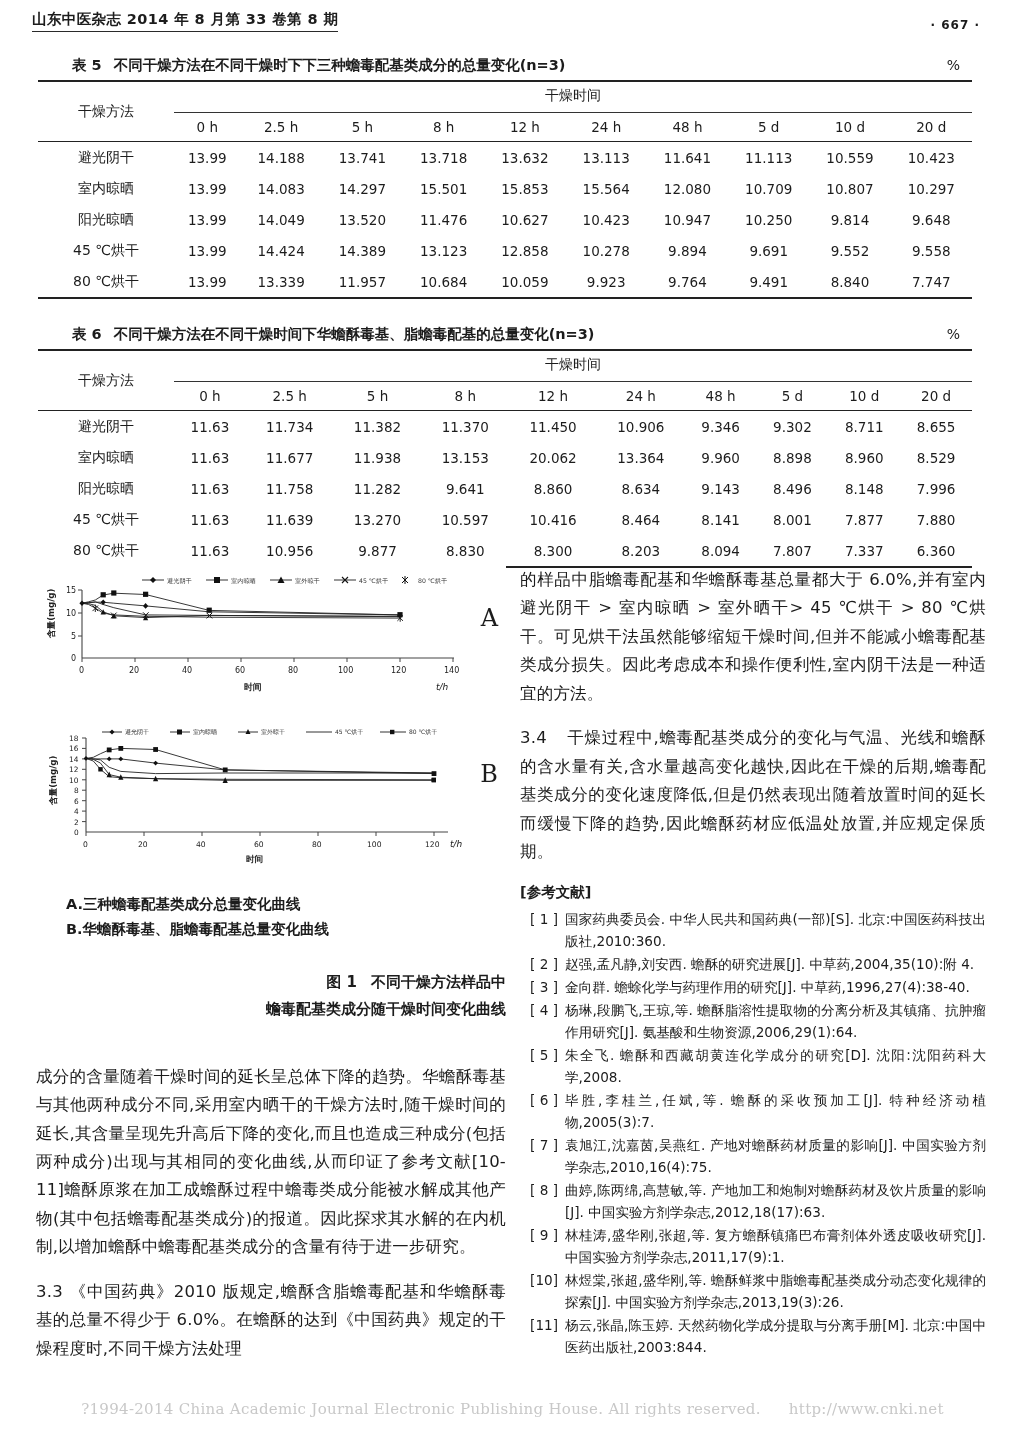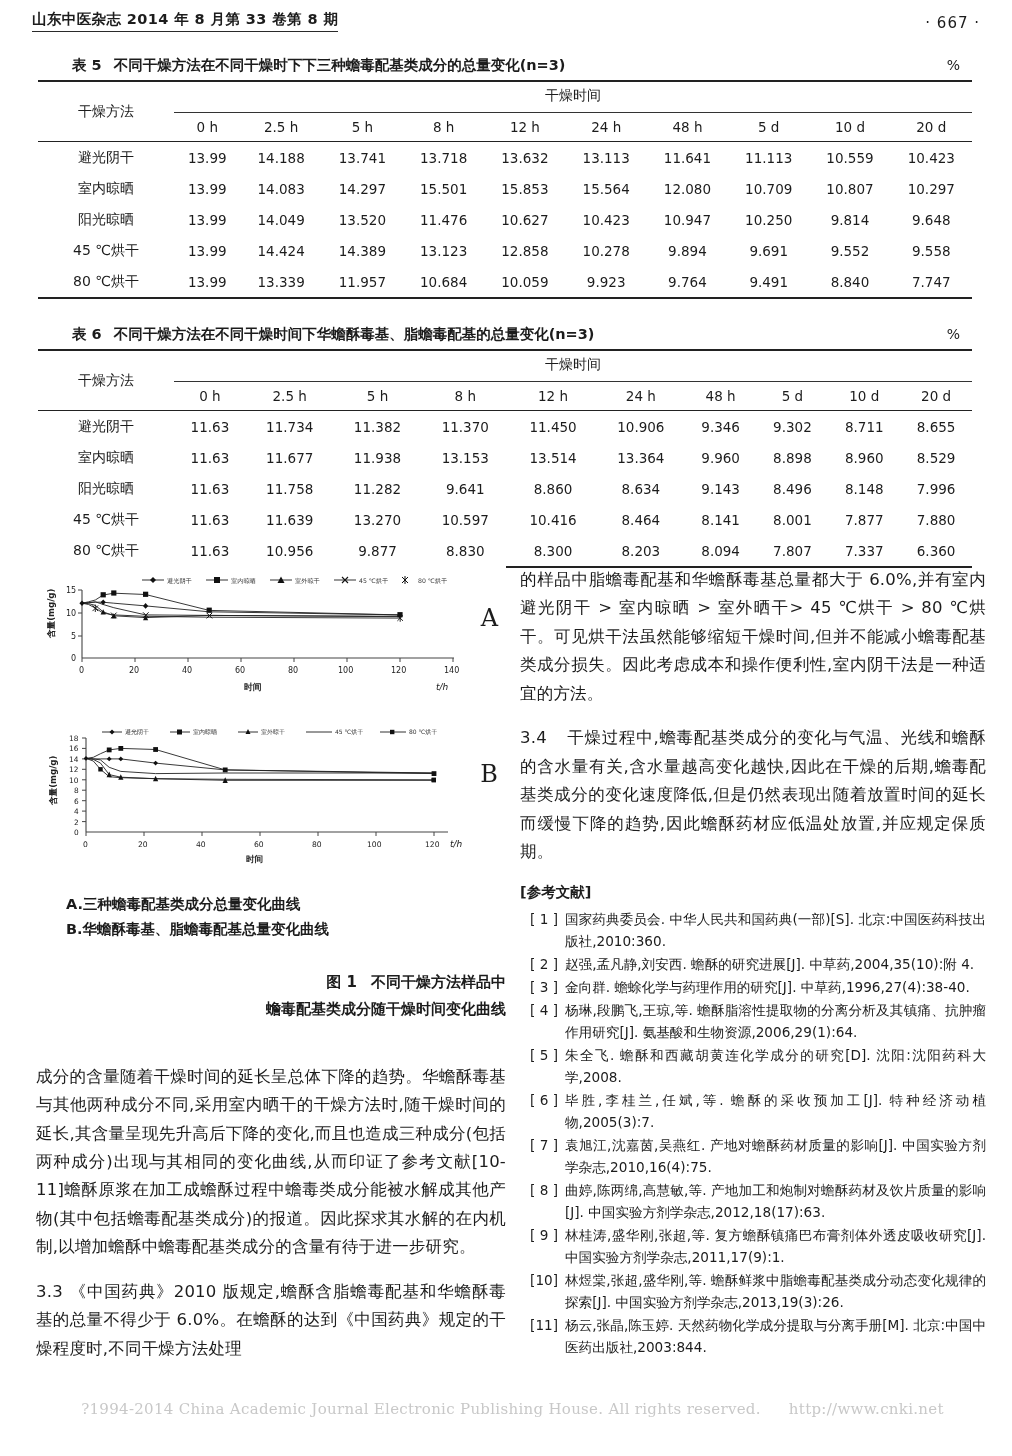--- a/index.html
+++ b/index.html
@@ -17,21 +17,21 @@
 
   
   .runhead{
     position:absolute;left:32px;top:10px;width:948px;
     display:flex;justify-content:space-between;align-items:flex-end;
     font-size:14.5px;letter-spacing:.4px;
   }
   .runhead .journal{
     border-bottom:1px solid #2a2a2a;padding-bottom:2px;font-weight:600;
   }
-  .runhead .folio{font-size:15px;font-weight:400;letter-spacing:1px;}
+  .runhead .folio{font-size:12px;font-weight:700;letter-spacing:1px;}
 
   
   .tblwrap{position:absolute;left:38px;width:934px;}
   .tbl-caption{
     display:flex;justify-content:space-between;align-items:baseline;
     font-size:14.5px;font-weight:700;padding:0 4px 5px 4px;
   }
   .tbl-caption .cap-main{padding-left:30px;}
   .tbl-caption .cap-main .capnum{margin-right:12px;text-align:right;}
   .tbl-caption .cap-unit{font-weight:400;font-size:14px;padding-right:8px;}
@@ -270,21 +270,21 @@
           <td>9.302</td>
           <td>8.711</td>
           <td>8.655</td>
         </tr>
         <tr class="body-row">
           <td class="mcell">室内晾晒</td>
           <td>11.63</td>
           <td>11.677</td>
           <td>11.938</td>
           <td>13.153</td>
-          <td>13.514</td>
+          <td>20.062</td>
           <td>13.364</td>
           <td>9.960</td>
           <td>8.898</td>
           <td>8.960</td>
           <td>8.529</td>
         </tr>
         <tr class="body-row">
           <td class="mcell">阳光晾晒</td>
           <td>11.63</td>
           <td>11.758</td>

